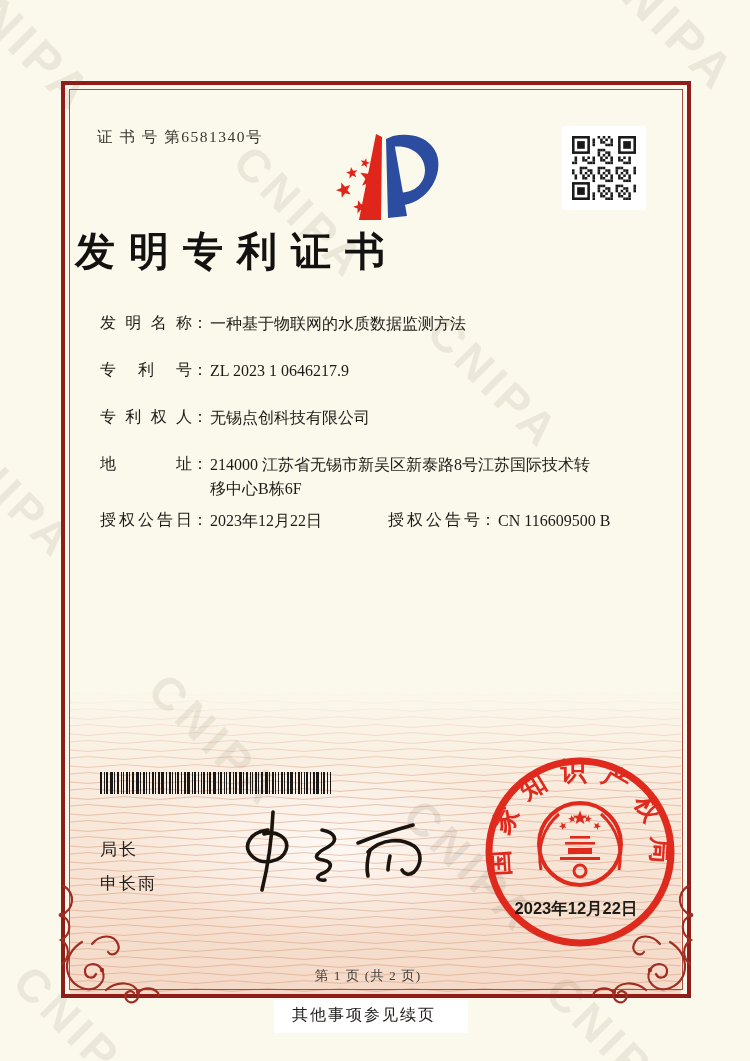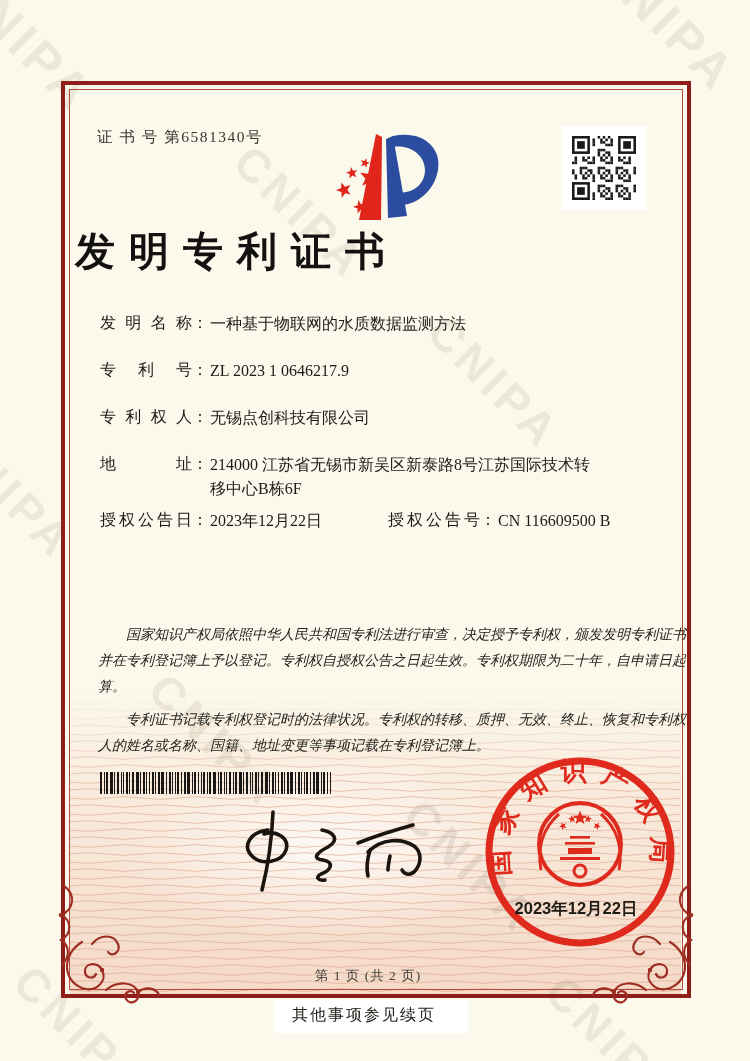--- a/index.html
+++ b/index.html
@@ -314,103 +314,100 @@
 
   <div class="fields" id="fields">
       <div class="frow"><span class="flabel">发明名称</span><span class="fcolon">：</span><span class="fvalue">一种基于物联网的水质数据监测方法</span></div>
       <div class="frow"><span class="flabel">专利号</span><span class="fcolon">：</span><span class="fvalue">ZL 2023 1 0646217.9</span></div>
       <div class="frow"><span class="flabel">专利权人</span><span class="fcolon">：</span><span class="fvalue">无锡点创科技有限公司</span></div>
       <div class="frow addr"><span class="flabel">地址</span><span class="fcolon">：</span><span class="fvalue">214000 江苏省无锡市新吴区新泰路8号江苏国际技术转
 移中心B栋6F</span></div>
       <div class="frow grant-row"><span class="flabel">授权公告日</span><span class="fcolon">：</span><span class="fvalue">2023年12月22日</span><span class="grant-pair2"><span class="flabel">授权公告号</span><span class="fcolon">：</span><span class="fvalue">CN 116609500 B</span></span></div>
     </div>
 
-  <div class="paras" id="paras">
-      <div class="para">国家知识产权局依照中华人民共和国专利法进行审查，决定授予专利权，颁发发明专利证书
-并在专利登记簿上予以登记。专利权自授权公告之日起生效。专利权期限为二十年，自申请日起
-算。</div>
-      <div class="para">专利证书记载专利权登记时的法律状况。专利权的转移、质押、无效、终止、恢复和专利权
-人的姓名或名称、国籍、地址变更等事项记载在专利登记簿上。</div>
+
+  <div class="barcode" id="barcode">
+      <div style="width: 2px; margin-right: 2px;"></div>
+      <div style="width: 1px; margin-right: 1px;"></div>
+      <div style="width: 2px; margin-right: 2px;"></div>
+      <div style="width: 3px; margin-right: 1px;"></div>
+      <div style="width: 1px; margin-right: 2px;"></div>
+      <div style="width: 2px; margin-right: 2px;"></div>
+      <div style="width: 1px; margin-right: 1px;"></div>
+      <div style="width: 1px; margin-right: 2px;"></div>
+      <div style="width: 2px; margin-right: 1px;"></div>
+      <div style="width: 1px; margin-right: 2px;"></div>
+      <div style="width: 2px; margin-right: 2px;"></div>
+      <div style="width: 3px; margin-right: 1px;"></div>
+      <div style="width: 1px; margin-right: 2px;"></div>
+      <div style="width: 2px; margin-right: 1px;"></div>
+      <div style="width: 1px; margin-right: 2px;"></div>
+      <div style="width: 1px; margin-right: 2px;"></div>
+      <div style="width: 2px; margin-right: 1px;"></div>
+      <div style="width: 1px; margin-right: 2px;"></div>
+      <div style="width: 2px; margin-right: 1px;"></div>
+      <div style="width: 3px; margin-right: 2px;"></div>
+      <div style="width: 1px; margin-right: 2px;"></div>
+      <div style="width: 2px; margin-right: 1px;"></div>
+      <div style="width: 1px; margin-right: 2px;"></div>
+      <div style="width: 1px; margin-right: 1px;"></div>
+      <div style="width: 2px; margin-right: 2px;"></div>
+      <div style="width: 1px; margin-right: 2px;"></div>
+      <div style="width: 2px; margin-right: 1px;"></div>
+      <div style="width: 3px; margin-right: 2px;"></div>
+      <div style="width: 1px; margin-right: 1px;"></div>
+      <div style="width: 2px; margin-right: 2px;"></div>
+      <div style="width: 1px; margin-right: 2px;"></div>
+      <div style="width: 1px; margin-right: 1px;"></div>
+      <div style="width: 2px; margin-right: 2px;"></div>
+      <div style="width: 1px; margin-right: 1px;"></div>
+      <div style="width: 2px; margin-right: 2px;"></div>
+      <div style="width: 3px; margin-right: 2px;"></div>
+      <div style="width: 1px; margin-right: 1px;"></div>
+      <div style="width: 2px; margin-right: 2px;"></div>
+      <div style="width: 1px; margin-right: 1px;"></div>
+      <div style="width: 1px; margin-right: 2px;"></div>
+      <div style="width: 2px; margin-right: 2px;"></div>
+      <div style="width: 1px; margin-right: 1px;"></div>
+      <div style="width: 2px; margin-right: 2px;"></div>
+      <div style="width: 3px; margin-right: 1px;"></div>
+      <div style="width: 1px; margin-right: 2px;"></div>
+      <div style="width: 2px; margin-right: 2px;"></div>
+      <div style="width: 1px; margin-right: 1px;"></div>
+      <div style="width: 1px; margin-right: 2px;"></div>
+      <div style="width: 2px; margin-right: 1px;"></div>
+      <div style="width: 1px; margin-right: 2px;"></div>
+      <div style="width: 2px; margin-right: 2px;"></div>
+      <div style="width: 3px; margin-right: 1px;"></div>
+      <div style="width: 1px; margin-right: 2px;"></div>
+      <div style="width: 2px; margin-right: 1px;"></div>
+      <div style="width: 1px; margin-right: 2px;"></div>
+      <div style="width: 1px; margin-right: 2px;"></div>
+      <div style="width: 2px; margin-right: 1px;"></div>
+      <div style="width: 1px; margin-right: 2px;"></div>
+      <div style="width: 2px; margin-right: 1px;"></div>
+      <div style="width: 3px; margin-right: 2px;"></div>
+      <div style="width: 1px; margin-right: 2px;"></div>
+      <div style="width: 2px; margin-right: 1px;"></div>
+      <div style="width: 1px; margin-right: 2px;"></div>
+      <div style="width: 1px; margin-right: 1px;"></div>
+      <div style="width: 2px; margin-right: 2px;"></div>
+      <div style="width: 1px; margin-right: 2px;"></div>
+      <div style="width: 2px; margin-right: 1px;"></div>
+      <div style="width: 3px; margin-right: 2px;"></div>
+      <div style="width: 1px; margin-right: 1px;"></div>
+      <div style="width: 2px; margin-right: 2px;"></div>
+      <div style="width: 1px; margin-right: 2px;"></div>
+      <div style="width: 1px; margin-right: 1px;"></div>
     </div>
 
-  <div class="barcode" id="barcode">
-      <div style="width: 2px; margin-right: 2px;"></div>
-      <div style="width: 1px; margin-right: 1px;"></div>
-      <div style="width: 2px; margin-right: 2px;"></div>
-      <div style="width: 3px; margin-right: 1px;"></div>
-      <div style="width: 1px; margin-right: 2px;"></div>
-      <div style="width: 2px; margin-right: 2px;"></div>
-      <div style="width: 1px; margin-right: 1px;"></div>
-      <div style="width: 1px; margin-right: 2px;"></div>
-      <div style="width: 2px; margin-right: 1px;"></div>
-      <div style="width: 1px; margin-right: 2px;"></div>
-      <div style="width: 2px; margin-right: 2px;"></div>
-      <div style="width: 3px; margin-right: 1px;"></div>
-      <div style="width: 1px; margin-right: 2px;"></div>
-      <div style="width: 2px; margin-right: 1px;"></div>
-      <div style="width: 1px; margin-right: 2px;"></div>
-      <div style="width: 1px; margin-right: 2px;"></div>
-      <div style="width: 2px; margin-right: 1px;"></div>
-      <div style="width: 1px; margin-right: 2px;"></div>
-      <div style="width: 2px; margin-right: 1px;"></div>
-      <div style="width: 3px; margin-right: 2px;"></div>
-      <div style="width: 1px; margin-right: 2px;"></div>
-      <div style="width: 2px; margin-right: 1px;"></div>
-      <div style="width: 1px; margin-right: 2px;"></div>
-      <div style="width: 1px; margin-right: 1px;"></div>
-      <div style="width: 2px; margin-right: 2px;"></div>
-      <div style="width: 1px; margin-right: 2px;"></div>
-      <div style="width: 2px; margin-right: 1px;"></div>
-      <div style="width: 3px; margin-right: 2px;"></div>
-      <div style="width: 1px; margin-right: 1px;"></div>
-      <div style="width: 2px; margin-right: 2px;"></div>
-      <div style="width: 1px; margin-right: 2px;"></div>
-      <div style="width: 1px; margin-right: 1px;"></div>
-      <div style="width: 2px; margin-right: 2px;"></div>
-      <div style="width: 1px; margin-right: 1px;"></div>
-      <div style="width: 2px; margin-right: 2px;"></div>
-      <div style="width: 3px; margin-right: 2px;"></div>
-      <div style="width: 1px; margin-right: 1px;"></div>
-      <div style="width: 2px; margin-right: 2px;"></div>
-      <div style="width: 1px; margin-right: 1px;"></div>
-      <div style="width: 1px; margin-right: 2px;"></div>
-      <div style="width: 2px; margin-right: 2px;"></div>
-      <div style="width: 1px; margin-right: 1px;"></div>
-      <div style="width: 2px; margin-right: 2px;"></div>
-      <div style="width: 3px; margin-right: 1px;"></div>
-      <div style="width: 1px; margin-right: 2px;"></div>
-      <div style="width: 2px; margin-right: 2px;"></div>
-      <div style="width: 1px; margin-right: 1px;"></div>
-      <div style="width: 1px; margin-right: 2px;"></div>
-      <div style="width: 2px; margin-right: 1px;"></div>
-      <div style="width: 1px; margin-right: 2px;"></div>
-      <div style="width: 2px; margin-right: 2px;"></div>
-      <div style="width: 3px; margin-right: 1px;"></div>
-      <div style="width: 1px; margin-right: 2px;"></div>
-      <div style="width: 2px; margin-right: 1px;"></div>
-      <div style="width: 1px; margin-right: 2px;"></div>
-      <div style="width: 1px; margin-right: 2px;"></div>
-      <div style="width: 2px; margin-right: 1px;"></div>
-      <div style="width: 1px; margin-right: 2px;"></div>
-      <div style="width: 2px; margin-right: 1px;"></div>
-      <div style="width: 3px; margin-right: 2px;"></div>
-      <div style="width: 1px; margin-right: 2px;"></div>
-      <div style="width: 2px; margin-right: 1px;"></div>
-      <div style="width: 1px; margin-right: 2px;"></div>
-      <div style="width: 1px; margin-right: 1px;"></div>
-      <div style="width: 2px; margin-right: 2px;"></div>
-      <div style="width: 1px; margin-right: 2px;"></div>
-      <div style="width: 2px; margin-right: 1px;"></div>
-      <div style="width: 3px; margin-right: 2px;"></div>
-      <div style="width: 1px; margin-right: 1px;"></div>
-      <div style="width: 2px; margin-right: 2px;"></div>
-      <div style="width: 1px; margin-right: 2px;"></div>
-      <div style="width: 1px; margin-right: 1px;"></div>
-    </div>
-
+  <div class="issuer">
+    <div class="line">局长</div>
+    <div class="line">申长雨</div>
+  </div>
 
   <svg class="sig" width="230" height="110" viewBox="0 0 230 110">
     <g fill="none" stroke="#1b140d" stroke-width="3.6" stroke-linecap="round" stroke-linejoin="round">
       <path d="M68,40 C50,42 42,56 52,66 C62,76 82,72 86,60 C90,48 76,40 64,44"></path>
       <path d="M73,22 C72,46 68,76 62,100"></path>
       <path d="M122,40 C134,42 140,50 128,57 C116,63 112,69 123,70 C134,72 132,80 121,84 C115,87 118,91 125,90"></path>
       <path d="M158,53 C175,46 195,40 213,35"></path>
       <path d="M170,60 C167,70 166,78 168,86"></path>
       <path d="M168,62 C182,48 202,48 214,56 C222,62 222,74 214,82 C209,86 204,84 202,80"></path>
       <path d="M190,66 C189,71 188,76 188,80"></path>

